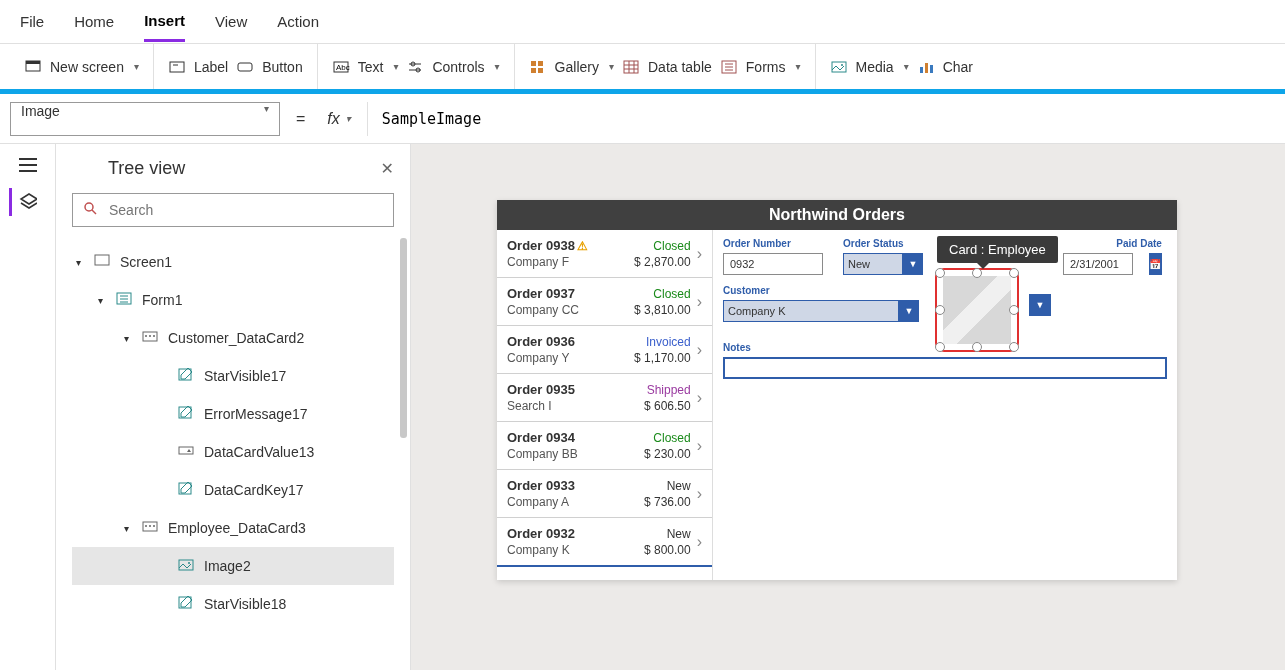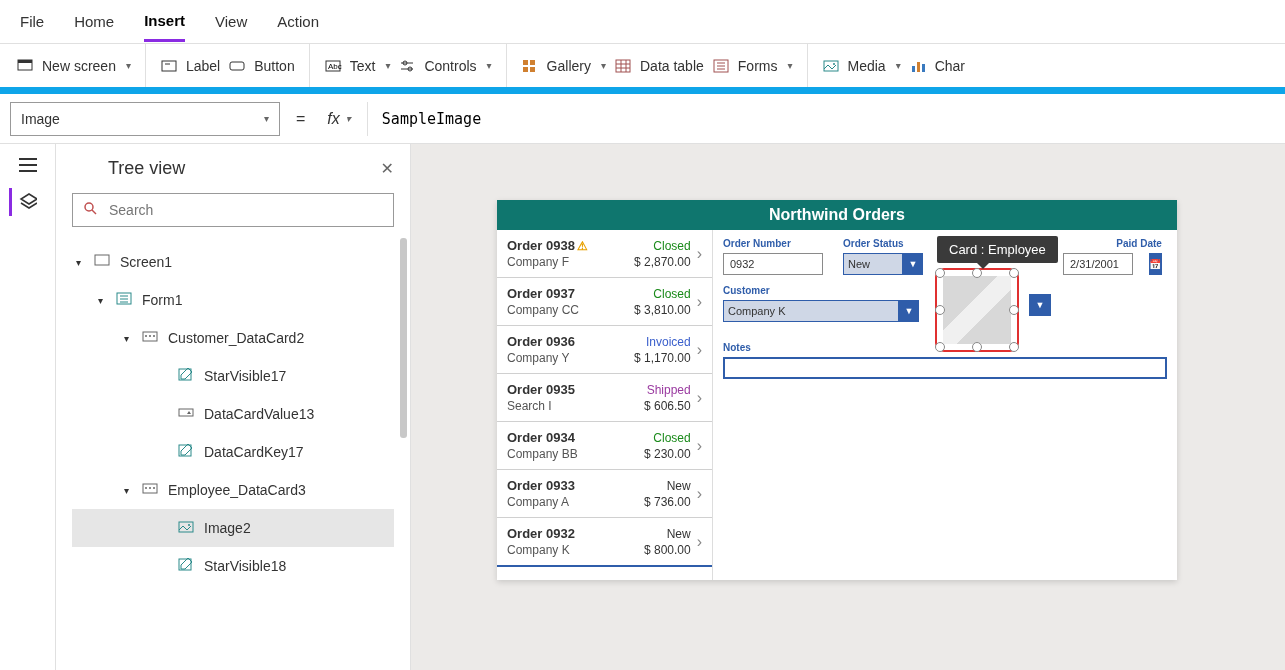--- a/index.html
+++ b/index.html
@@ -4,29 +4,29 @@
 <style>
 * { box-sizing: border-box; margin: 0; padding: 0; }
 body { font-family: "Segoe UI", sans-serif; font-size: 13px; color: #333; background: #fff; width: 1285px; height: 670px; overflow: hidden; }
 
 
 .menubar { display: flex; align-items: center; height: 44px; padding: 0 20px; gap: 30px; border-bottom: 1px solid #e0e0e0; }
 .menubar-item { font-size: 15px; color: #333; cursor: pointer; padding: 10px 0; }
 .menubar-item.active { color: #000; font-weight: 600; border-bottom: 3px solid #8a2be2; }
 
 
-.ribbon { display: flex; align-items: center; height: 50px; border-bottom: 7px solid #0ea5e9; padding: 0 2px; }
+.ribbon { display: flex; align-items: center; height: 50px; border-bottom: 5px solid #0ea5e9; padding: 0 10px; }
 .ribbon-group { display: flex; align-items: center; gap: 8px; padding: 0 14px; border-right: 1px solid #e0e0e0; height: 100%; }
 .ribbon-group:last-child { border-right: none; }
 .ribbon-btn { display: flex; align-items: center; gap: 8px; font-size: 14px; color: #333; cursor: pointer; }
 .chev { font-size: 10px; color: #666; margin-left: 2px; }
 
 
 .formulabar { display: flex; align-items: center; height: 50px; border-bottom: 1px solid #e0e0e0; padding: 0 10px; gap: 10px; }
-.prop-select { width: 270px; height: 34px; border: 1px solid #999; padding: 0 10px; display: flex; align-items: center; justify-content: space-between; font-size: 14px; }
+.prop-select { width: 270px; height: 34px; border: 1px solid #999; padding: 0 10px; display: flex; align-items: flex-start; justify-content: space-between; font-size: 14px; }
 .formula-eq { font-size: 16px; color: #333; padding: 0 6px; }
 .fx { font-style: italic; font-size: 16px; color: #333; padding: 0 6px; display: flex; align-items: center; gap: 4px; }
 .formula-input { flex: 1; height: 34px; border: none; border-left: 1px solid #e0e0e0; padding: 0 14px; font-size: 15px; font-family: Consolas, monospace; }
 
 
 .main { display: flex; height: calc(670px - 44px - 50px - 50px); }
 
 
 .leftrail { width: 56px; border-right: 1px solid #e0e0e0; display: flex; flex-direction: column; align-items: center; padding-top: 14px; gap: 20px; }
 .hamburger { width: 18px; height: 14px; display: flex; flex-direction: column; justify-content: space-between; cursor: pointer; }
@@ -47,21 +47,21 @@
 .indent1 { padding-left: 26px; }
 .indent2 { padding-left: 52px; }
 .indent3 { padding-left: 88px; }
 .caret { font-size: 10px; color: #333; width: 10px; display: inline-block; }
 .tree-icon { width: 18px; height: 14px; display: inline-flex; align-items: center; justify-content: center; }
 .scrollbar { position: absolute; right: 3px; top: 94px; width: 7px; height: 200px; background: #c8c8c8; border-radius: 3px; }
 
 
 .canvas { flex: 1; background: #eceae8; padding: 56px 0 0 86px; position: relative; }
 .app { width: 680px; background: #fff; box-shadow: 0 2px 6px rgba(0,0,0,0.15); }
-.app-header { background: #0f766e; color: #fff; text-align: center; font-weight: 700; font-size: 16px; padding: 6px 0; }
+.app-header { background: #404040; color: #fff; text-align: center; font-weight: 700; font-size: 16px; padding: 6px 0; }
 .app-body { display: flex; min-height: 350px; }
 .orders-list { width: 216px; border-right: 1px solid #ddd; }
 .order-item { border-bottom: 1px solid #d0d0d0; padding: 8px 10px; display: flex; align-items: center; position: relative; }
 .order-item.selected { border-bottom: 2px solid #2f5daa; }
 .order-main { flex: 1; }
 .order-num { font-weight: 700; font-size: 13px; }
 .order-company { font-size: 12px; color: #555; margin-top: 2px; }
 .order-right { text-align: right; }
 .order-status { font-size: 12px; font-weight: 500; }
 .status-closed { color: #1a8a1a; }
@@ -288,20 +288,30 @@
               <rect x="1" y="2" width="12" height="11" fill="none" stroke="#2a8a8a"></rect>
               <path d="M10 1 L14 5 L7 12 L3 12 L3 8 Z" fill="none" stroke="#2a8a8a"></path>
             </svg>
           </span>
           <span>StarVisible17</span>
         </div>
         <div class="tree-row indent3">
           <span class="caret"></span>
           <span class="tree-icon">
             <svg width="16" height="15">
+              <rect x="1" y="2" width="12" height="11" fill="none" stroke="#2a8a8a"></rect>
+              <path d="M10 1 L14 5 L7 12 L3 12 L3 8 Z" fill="none" stroke="#2a8a8a"></path>
+            </svg>
+          </span>
+          <span>ErrorMessage17</span>
+        </div>
+        <div class="tree-row indent3">
+          <span class="caret"></span>
+          <span class="tree-icon">
+            <svg width="16" height="15">
               <rect x="1" y="4" width="14" height="7" fill="none" stroke="#666"></rect>
               <path d="M11 6 L13 9 L9 9 Z" fill="#666"></path>
             </svg>
           </span>
           <span>DataCardValue13</span>
         </div>
         <div class="tree-row indent3">
           <span class="caret"></span>
           <span class="tree-icon">
             <svg width="16" height="15">

